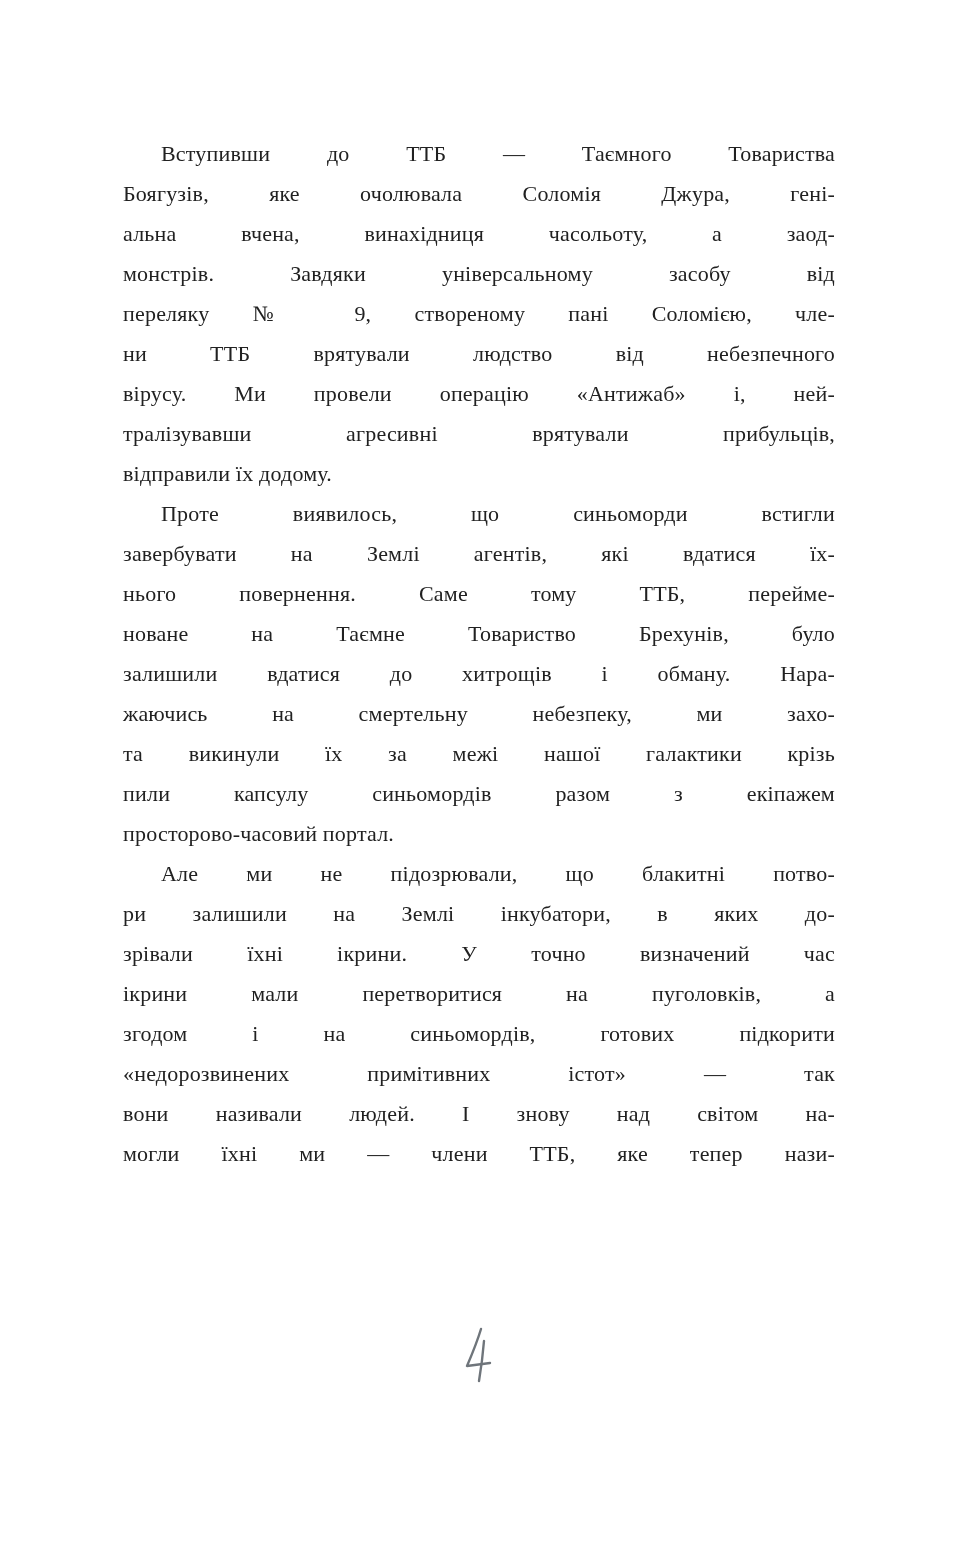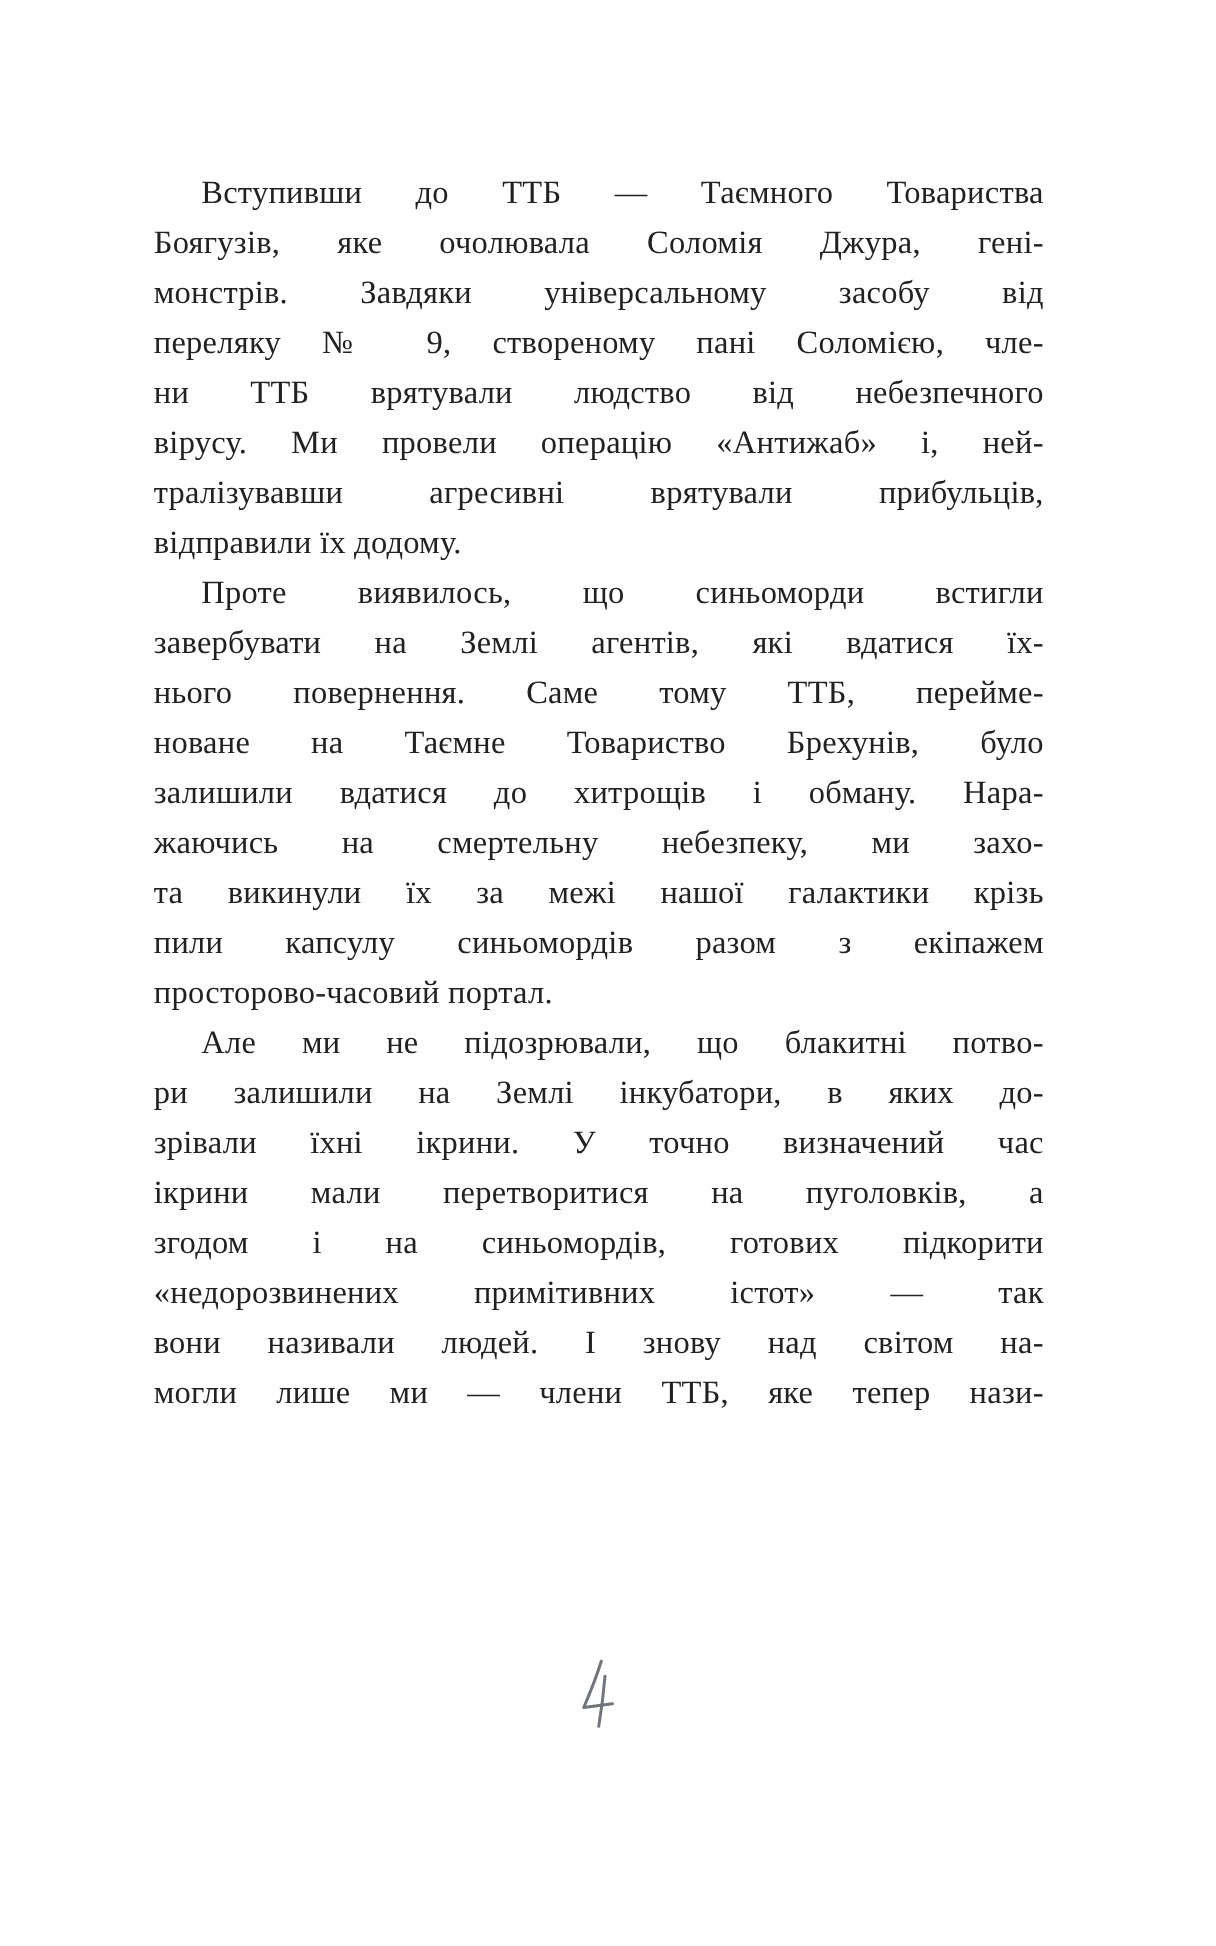--- a/index.html
+++ b/index.html
@@ -17,21 +17,21 @@
   .page {
     position: absolute;
     inset: 0;
   }
   .text-block {
     position: absolute;
     left: 123px;
     top: 134px;
     width: 712px;
     color: var(--text-color, #222222);
-    font-size: 26px;
+    font-size: 22px;
     line-height: 40px;
     letter-spacing: 0.2px;
   }
   .para {
     margin: 0;
     padding: 0;
   }
   .line {
     text-align: justify;
     text-align-last: justify;
@@ -67,20 +67,21 @@
 </style>
 </head>
 <body style="--bg-color: #ffffff; --text-color: #212121;">
 
 <div class="page">
 
   <div class="text-block">
       <div class="para">
         <div class="line para-first">Вступивши до ТТБ — Таємного Товариства</div>
         <div class="line">Боягузів, яке очолювала Соломія Джура, гені-</div>
+        <div class="line">альна вчена, винахідниця часольоту, а заод-</div>
         <div class="line">монстрів. Завдяки універсальному засобу від</div>
         <div class="line">переляку № 9, створеному пані Соломією, чле-</div>
         <div class="line">ни ТТБ врятували людство від небезпечного</div>
         <div class="line">вірусу. Ми провели операцію «Антижаб» і, ней-</div>
         <div class="line">тралізувавши агресивні врятували прибульців,</div>
         <div class="line para-last-ragged">відправили їх додому.</div>
       </div>
       <div class="para">
         <div class="line para-first">Проте виявилось, що синьоморди встигли</div>
         <div class="line">завербувати на Землі агентів, які вдатися їх-</div>
@@ -93,21 +94,21 @@
         <div class="line para-last-ragged">просторово-часовий портал.</div>
       </div>
       <div class="para">
         <div class="line para-first">Але ми не підозрювали, що блакитні потво-</div>
         <div class="line">ри залишили на Землі інкубатори, в яких до-</div>
         <div class="line">зрівали їхні ікрини. У точно визначений час</div>
         <div class="line">ікрини мали перетворитися на пуголовків, а</div>
         <div class="line">згодом і на синьомордів, готових підкорити</div>
         <div class="line">«недорозвинених примітивних істот» — так</div>
         <div class="line">вони називали людей. І знову над світом на-</div>
-        <div class="line">могли лише ми — члени ТТБ, яке тепер нази-</div>
+        <div class="line">могли їхні ми — члени ТТБ, яке тепер нази-</div>
       </div>
     </div>
 
   <div class="page-number">
     <svg width="34" height="58" viewBox="0 0 34 58" aria-hidden="true">
       <path class="pn-stroke" d="M20 3 C17 13 12 26 6 40 L29 37" fill="none" stroke-width="2.4" stroke-linecap="round" stroke-linejoin="round" stroke="#6f757b"></path>
       <path class="pn-stroke" d="M23 15 C22 27 20 43 18 55" fill="none" stroke-width="2.4" stroke-linecap="round" stroke="#6f757b"></path>
     </svg>
     <span class="sr">4</span>
   </div>

